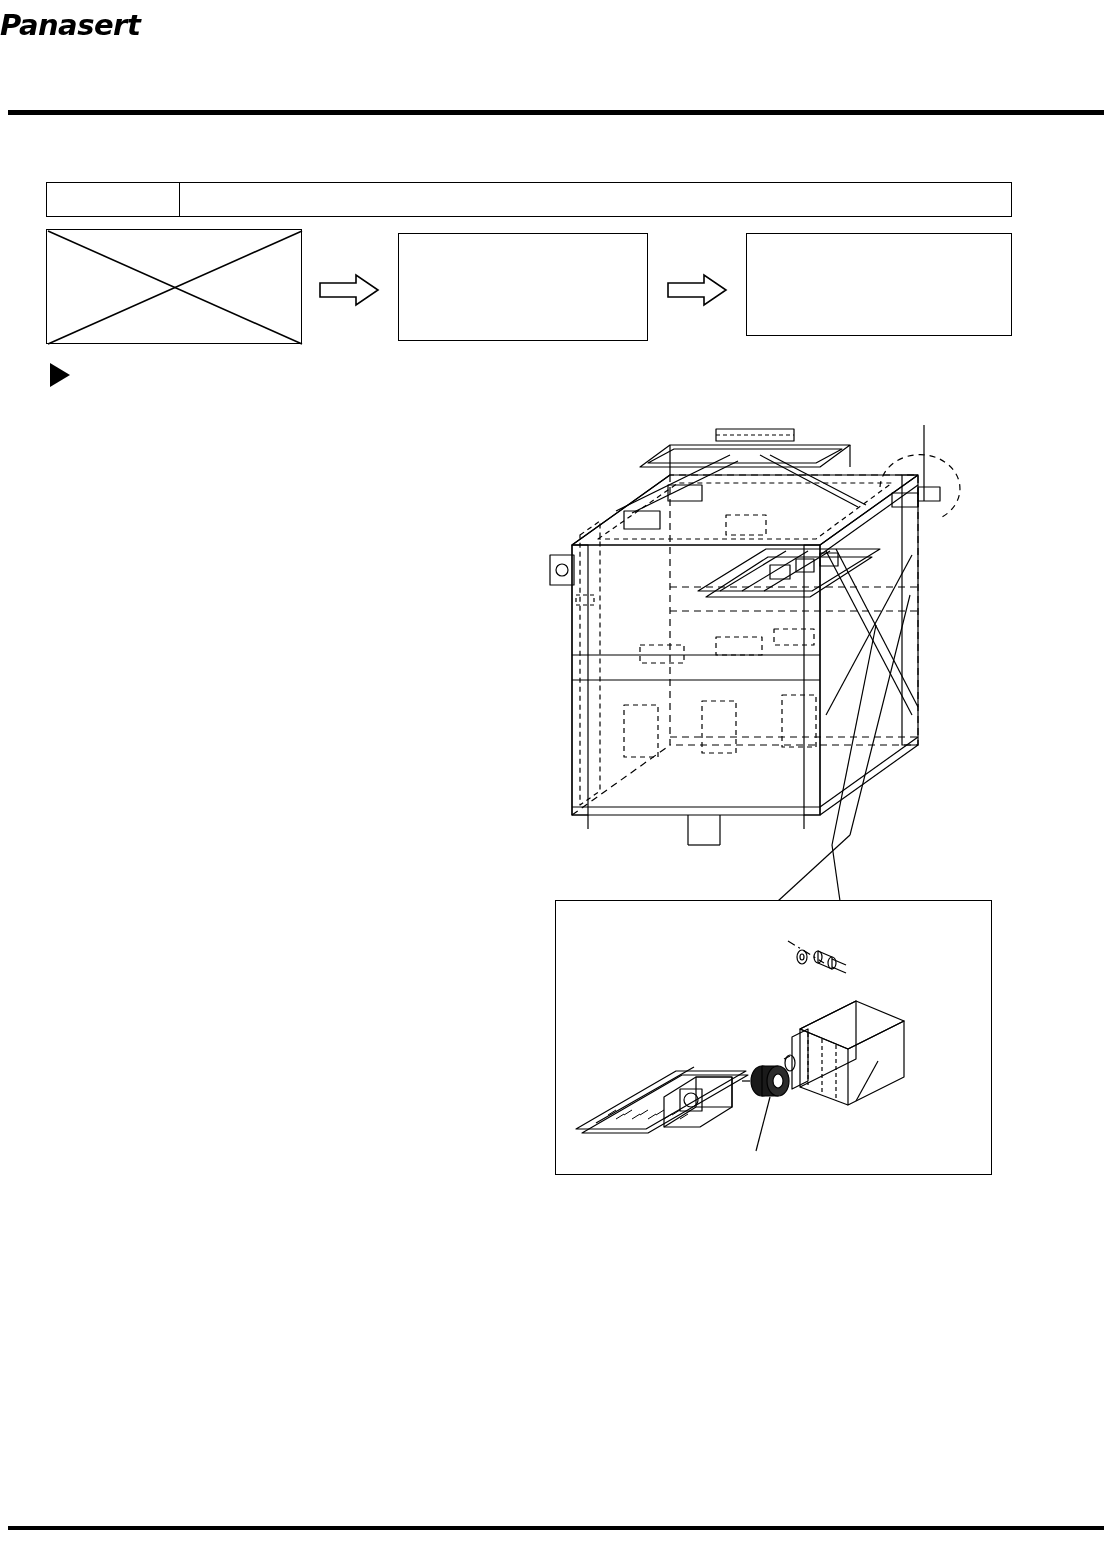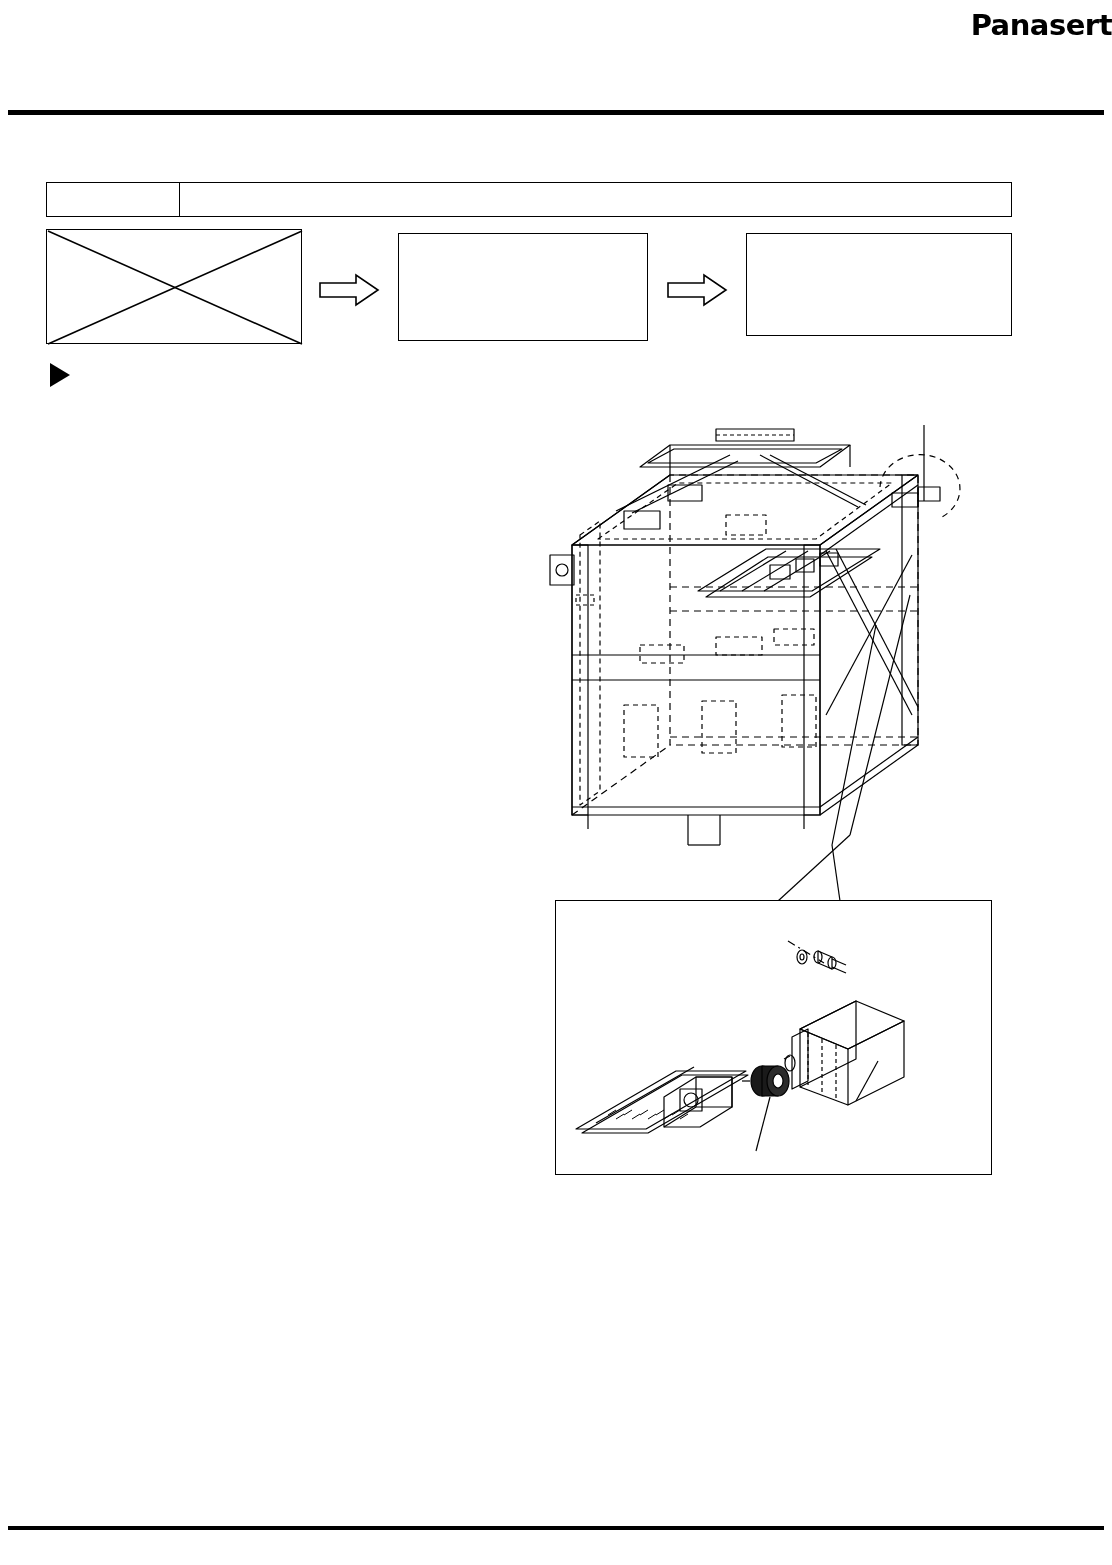--- a/index.html
+++ b/index.html
@@ -22,23 +22,24 @@
     top: 0;
     left: 0;
     width: 1112px;
     height: 112px;
   }
   .brand-logo {
     position: absolute;
     top: 8px;
     left: 0;
     width: 1112px;
-    text-align: right;
+    text-align: left;
     font-family: "DejaVu Sans", sans-serif;
     font-weight: bold;
+    font-style: italic;
     font-size: 29px;
     letter-spacing: -0.5px;
     color: #000000;
   }
   .header-rule {
     position: absolute;
     top: 110px;
     left: 8px;
     width: 1096px;
     height: 5px;

